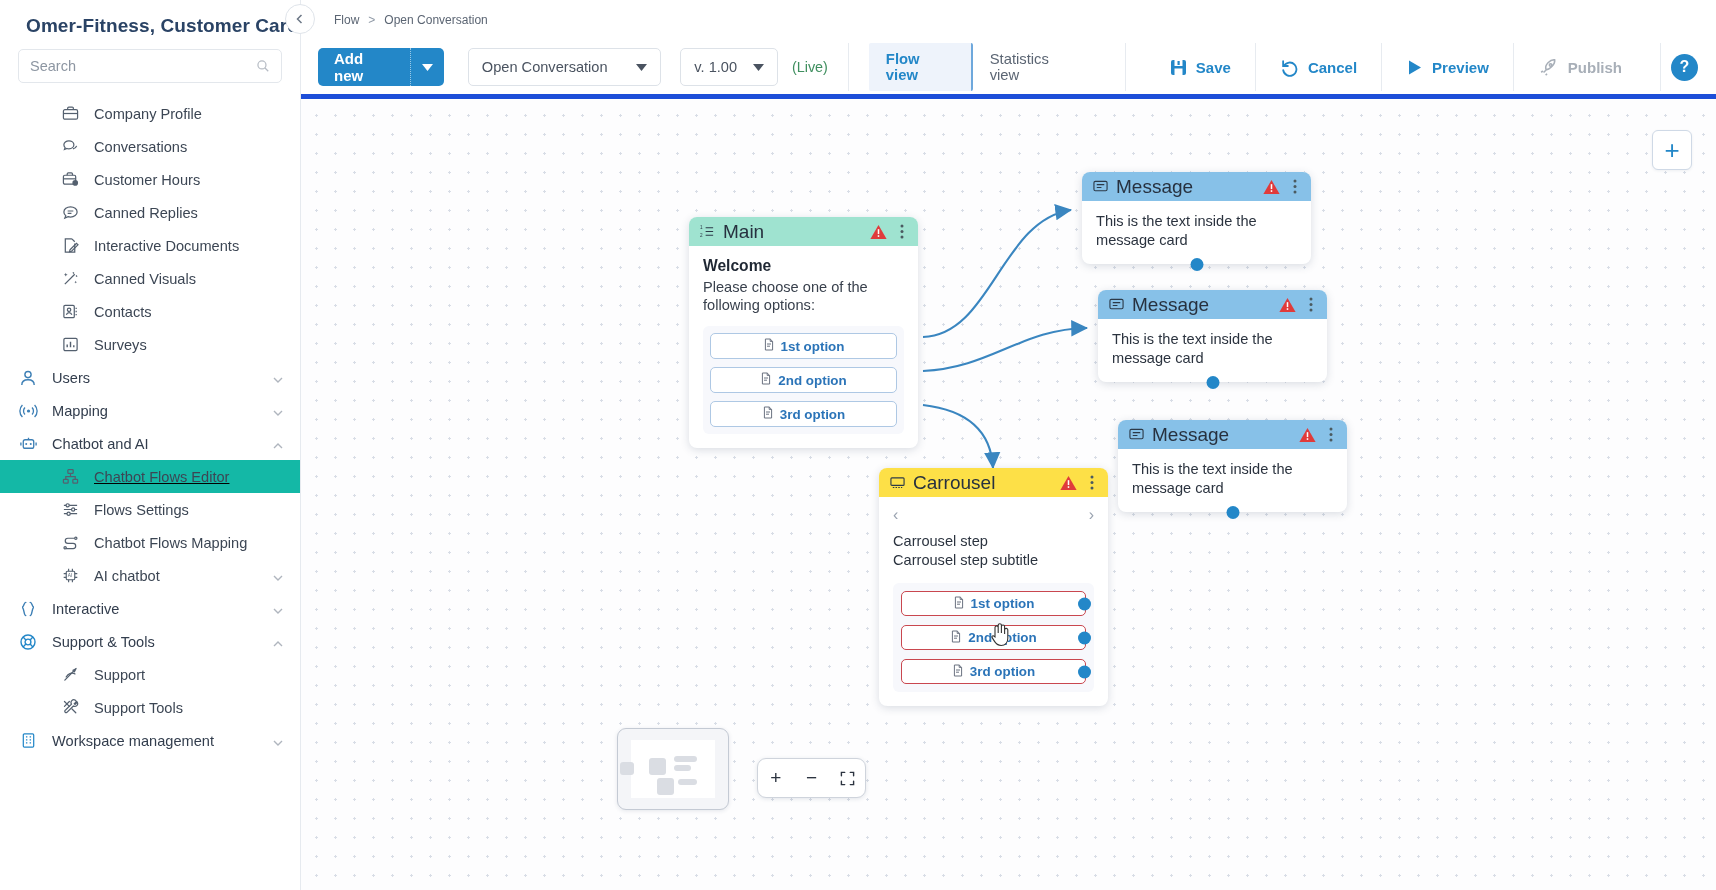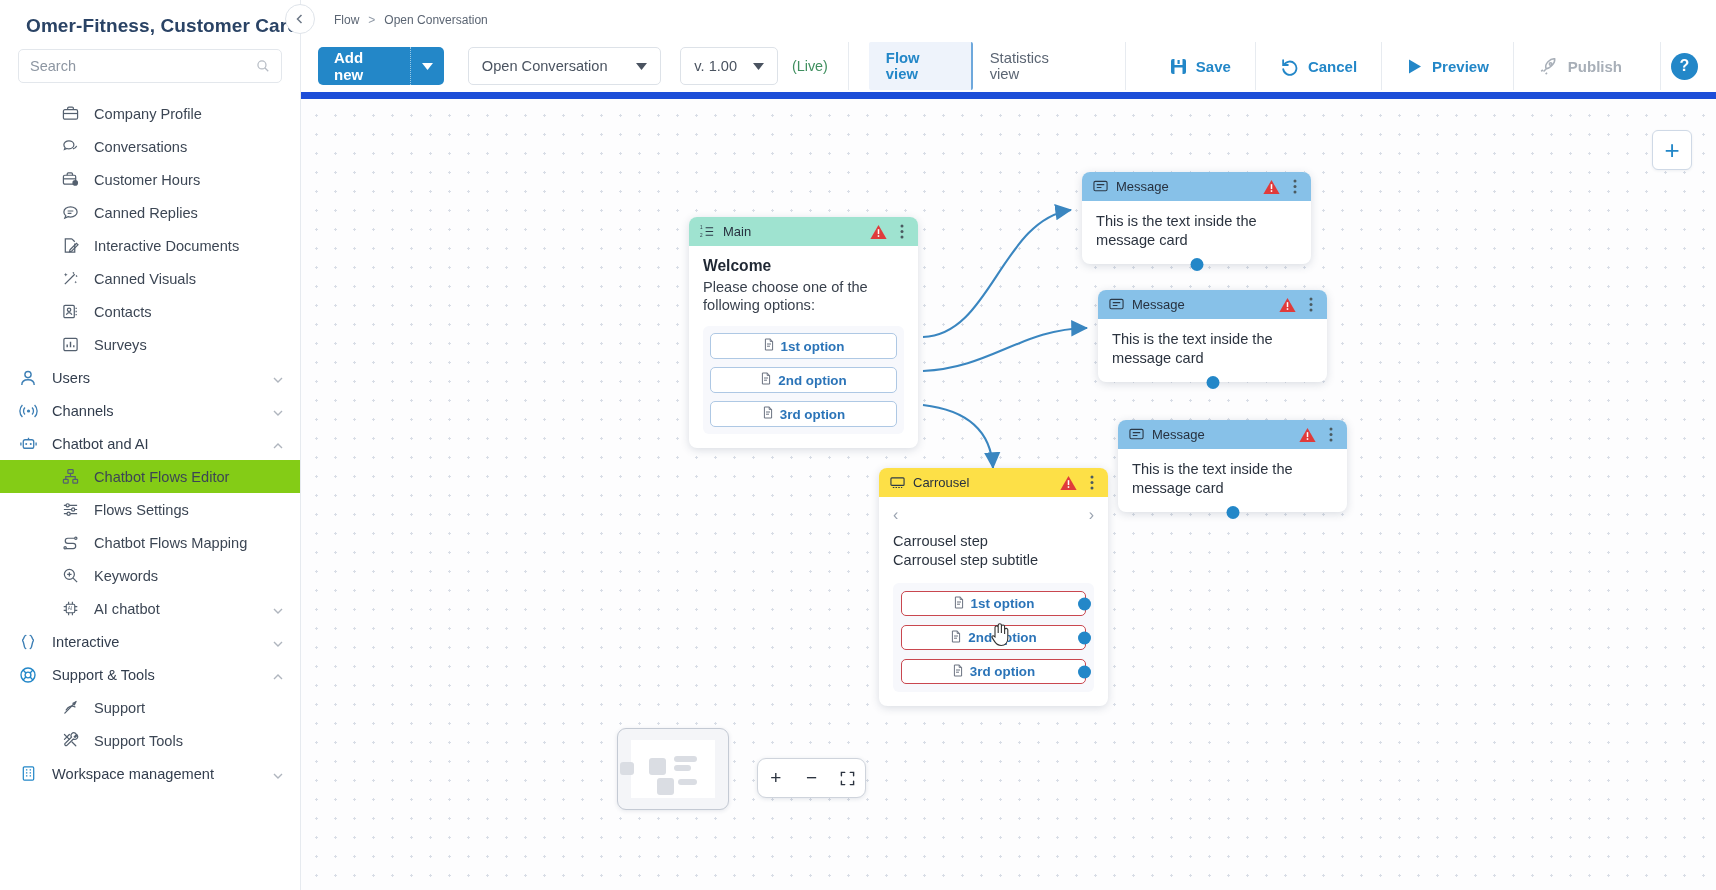--- a/index.html
+++ b/index.html
@@ -35,21 +35,21 @@
   .search-box input::placeholder { color: #8d96a2; }
   .search-ic { width:14px;height:14px; opacity:.55; }
 
   .nav { margin-top: 4px; }
   .nav-row {
     display: flex; align-items: center; height: 33px;
     padding-right: 16px; cursor: pointer; position: relative;
   }
   .nav-row.lvl1 { padding-left: 18px; }
   .nav-row.lvl2 { padding-left: 60px; }
-  .nav-row.active { background: #84cc16; }
+  .nav-row.active { background: #14b8a6; text-decoration: underline; }
   .nav-row .ic { width: 20px; height: 20px; flex:0 0 20px; display:flex; align-items:center; justify-content:center; }
   .nav-row .ic svg { display:block; }
   .nav-row .lbl {
     font-size: 14.6px; color: #3c4654; margin-left: 14px; white-space: nowrap;
   }
   .nav-row.lvl1 .lbl { color: #323d4d; }
   .nav-row .chev { margin-left: auto; width:12px;height:12px; opacity:.6; }
   .partial-top { height: 10px; overflow: hidden; position: relative; }
 
   
@@ -64,21 +64,21 @@
 
   .breadcrumb {
     height: 40px; display: flex; align-items: center;
     padding-left: 33px; font-size: 12px; color: #5b6573; gap: 9px;
   }
   .breadcrumb .sep { color: #8e98a5; }
   .breadcrumb .crumb { color: #5b6573; cursor: pointer; }
 
   .toolbar {
     height: 59px; display: flex; align-items: center;
-    padding-left: 17px; border-bottom: 7px solid #1d4ed8;
+    padding-left: 17px; border-bottom: 5px solid #1d4ed8;
     gap: 0;
   }
   .btn-addnew {
     display:flex; align-items:stretch; height: 38px; border-radius: 5px;
     overflow:hidden; background: #2387c8; cursor:pointer; margin-left:0;
   }
   .btn-addnew .lab {
     display:flex;align-items:center;padding: 0 16px; color:#fff;
     font-size: 15px; font-weight: 700;
     border-right: 1px dotted rgba(255,255,255,.55);
@@ -142,21 +142,21 @@
 
   .node {
     position: absolute; background:#fff; border-radius: 8px;
     box-shadow: 0 2px 9px rgba(40,60,90,.17);
     overflow: visible;
   }
   .node-head {
     display:flex; align-items:center; height: 29px; padding: 0 9px 0 11px;
     border-radius: 8px 8px 0 0; gap: 8px;
   }
-  .node-head .ttl { font-size:13px; color:#27313f; font-weight:400; }
+  .node-head .ttl { font-size:19px; color:#27313f; font-weight:400; }
   .node-head .warn { margin-left:auto; }
   .node-head .dots { width:14px; display:flex;align-items:center;justify-content:center; cursor:pointer;}
   .node-body { padding: 11px 14px 14px 14px; }
 
   
   #node-main { left: 388px; top: 117px; width: 229px; }
   #node-main .node-head { background:#9fe3d0; }
   .main-title { font-size:15.6px;font-weight:700;color:#1f2733; margin-bottom:3px;}
   .main-sub { font-size:14.6px;color:#39414d; line-height:18px; }
   .opt-list { background:#f7f8fc; border-radius:6px; padding:7px; margin-top:12px; display:flex;flex-direction:column;gap:8px;}
@@ -341,21 +341,21 @@
             </svg></span>
         </div>
         <div class="nav-row lvl1">
           <span class="ic">
             <svg width="19" height="18" viewBox="0 0 20 18" stroke="#3d7fb5" stroke-width="1.4" fill="none">
               <circle cx="10" cy="9" r="1.7" fill="#3d7fb5" stroke="none"></circle>
               <path d="M6.3 5.3a5.2 5.2 0 0 0 0 7.4M13.7 5.3a5.2 5.2 0 0 1 0 7.4"></path>
               <path d="M3.6 2.6a9 9 0 0 0 0 12.8M16.4 2.6a9 9 0 0 1 0 12.8"></path>
             </svg>
           </span>
-          <span class="lbl">Channels</span>
+          <span class="lbl">Mapping</span>
           <span class="chev"><svg width="12" height="12" viewBox="0 0 12 12" stroke="#7b8594" fill="none" stroke-width="1.4">
               <path d="M2 4l4 4 4-4"></path>
             </svg></span>
         </div>
         <div class="nav-row lvl1">
           <span class="ic">
             <svg width="19" height="18" viewBox="0 0 20 18" stroke="#3d7fb5" stroke-width="1.4" fill="none">
               <rect x="4.5" y="4.5" width="11" height="9" rx="2"></rect>
               <circle cx="7.6" cy="9" r="1.05" fill="#3d7fb5" stroke="none"></circle>
               <circle cx="12.4" cy="9" r="1.05" fill="#3d7fb5" stroke="none"></circle>
@@ -391,30 +391,20 @@
         </div>
         <div class="nav-row lvl2">
           <span class="ic">
             <svg width="17" height="17" viewBox="0 0 18 18" stroke="#54606f" stroke-width="1.3" fill="none">
               <path d="M13 4.5H6.2A2.7 2.7 0 0 0 6.2 10h5.6a2.7 2.7 0 0 1 0 5.4H4"></path>
               <circle cx="14.6" cy="4.5" r="1.2"></circle>
               <circle cx="3.3" cy="14.6" r="1.2"></circle>
             </svg>
           </span>
           <span class="lbl">Chatbot Flows Mapping</span>
-        </div>
-        <div class="nav-row lvl2">
-          <span class="ic">
-            <svg width="17" height="17" viewBox="0 0 18 18" stroke="#54606f" stroke-width="1.3" fill="none">
-              <circle cx="7.8" cy="7.8" r="5.3"></circle>
-              <path d="M11.8 11.8L16 16"></path>
-              <path d="M7.8 5.5v4.6M5.5 7.8h4.6"></path>
-            </svg>
-          </span>
-          <span class="lbl">Keywords</span>
         </div>
         <div class="nav-row lvl2">
           <span class="ic">
             <svg width="17" height="17" viewBox="0 0 18 18" stroke="#54606f" stroke-width="1.2" fill="none">
               <rect x="4.5" y="4.5" width="9" height="9" rx="1.2"></rect>
               <path d="M7 1.8v2.7M11 1.8v2.7M7 13.5v2.7M11 13.5v2.7M1.8 7h2.7M1.8 11h2.7M13.5 7h2.7M13.5 11h2.7"></path>
               <text x="6.1" y="10.9" font-size="5" fill="#54606f" stroke="none">AI</text>
             </svg>
           </span>
           <span class="lbl">AI chatbot</span>

